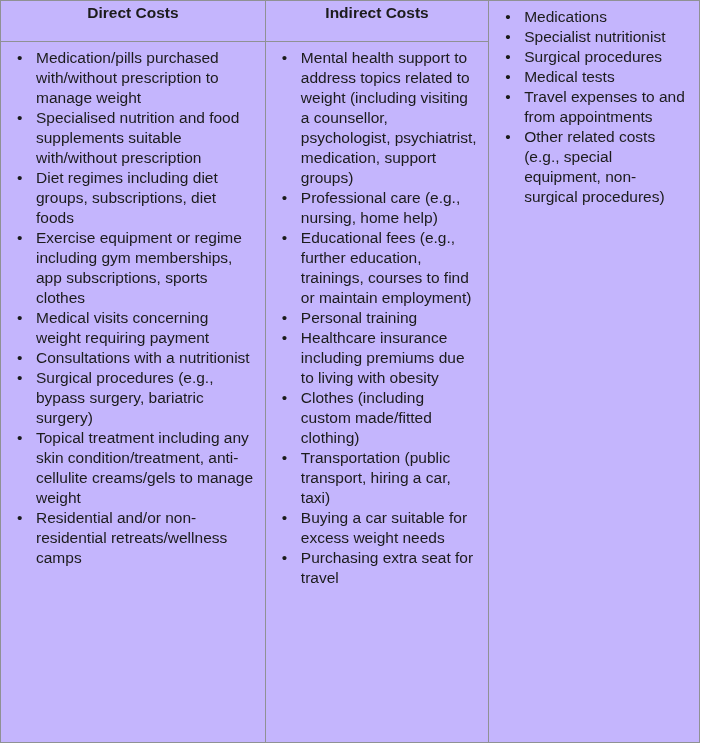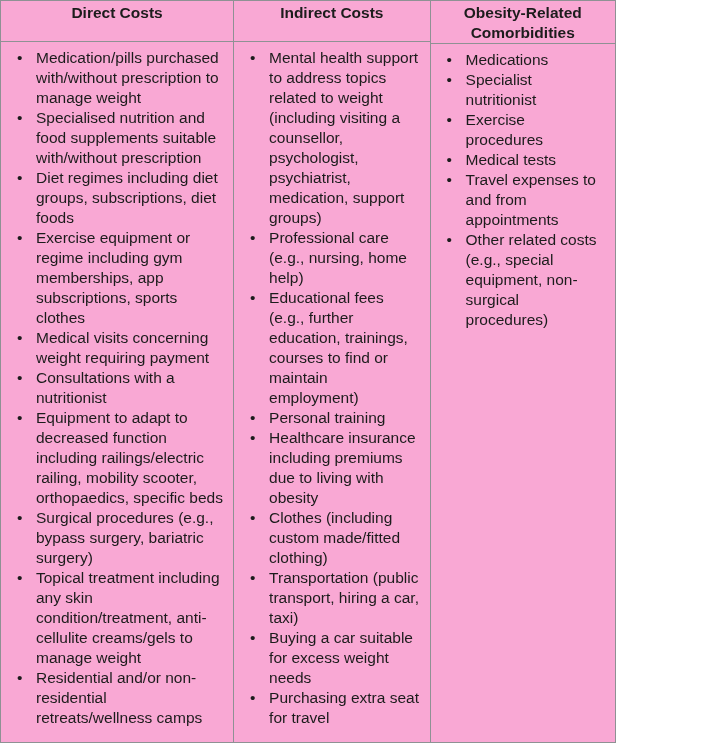--- a/index.html
+++ b/index.html
@@ -2,28 +2,29 @@
 <html><head>
 <meta charset="utf-8">
 <style>
   html, body {
     margin: 0;
     padding: 0;
     background: #ffffff;
     font-family: "Liberation Sans", sans-serif;
   }
   .table-wrap {
-    width: 616px;
+    width: 700px;
     height: 743px;
     box-sizing: border-box;
     border: 1px solid #8f9194;
     display: flex;
-    background: #f9a8d4;
+    background: #c4b5fd;
     color: #1c1c1c;
     overflow: hidden;
+    justify-content: space-between;
   }
   .col {
     box-sizing: border-box;
     display: flex;
     flex-direction: column;
   }
   .col + .col {
     border-left: 1px solid #8f9194;
   }
   .col-1 { width: 37.8%; }
@@ -66,21 +67,20 @@
 
   <div class="col col-1">
     <div class="col-header">Direct Costs</div>
     <ul class="col-list">
       <li>Medication/pills purchased with/without prescription to manage weight</li>
       <li>Specialised nutrition and food supplements suitable with/without prescription</li>
       <li>Diet regimes including diet groups, subscriptions, diet foods</li>
       <li>Exercise equipment or regime including gym memberships, app subscriptions, sports clothes</li>
       <li>Medical visits concerning weight requiring payment</li>
       <li>Consultations with a nutritionist</li>
-      <li>Equipment to adapt to decreased function including railings/electric railing, mobility scooter, orthopaedics, specific beds</li>
       <li>Surgical procedures (e.g., bypass surgery, bariatric surgery)</li>
       <li>Topical treatment including any skin condition/treatment, anti-cellulite creams/gels to manage weight</li>
       <li>Residential and/or non-residential retreats/wellness camps</li>
     </ul>
   </div>
 
   <div class="col col-2">
     <div class="col-header">Indirect Costs</div>
     <ul class="col-list">
       <li>Mental health support to address topics related to weight (including visiting a counsellor, psychologist, psychiatrist, medication, support groups)</li>
@@ -89,24 +89,23 @@
       <li>Personal training</li>
       <li>Healthcare insurance including premiums due to living with obesity</li>
       <li>Clothes (including custom made/fitted clothing)</li>
       <li>Transportation (public transport, hiring a car, taxi)</li>
       <li>Buying a car suitable for excess weight needs</li>
       <li>Purchasing extra seat for travel</li>
     </ul>
   </div>
 
   <div class="col col-3">
-    <div class="col-header">Obesity-Related Comorbidities</div>
     <ul class="col-list">
       <li>Medications</li>
       <li>Specialist nutritionist</li>
-      <li>Exercise procedures</li>
+      <li>Surgical procedures</li>
       <li>Medical tests</li>
       <li>Travel expenses to and from appointments</li>
       <li>Other related costs (e.g., special equipment, non-surgical procedures)</li>
     </ul>
   </div>
 
 </div>
 
 </body></html>

